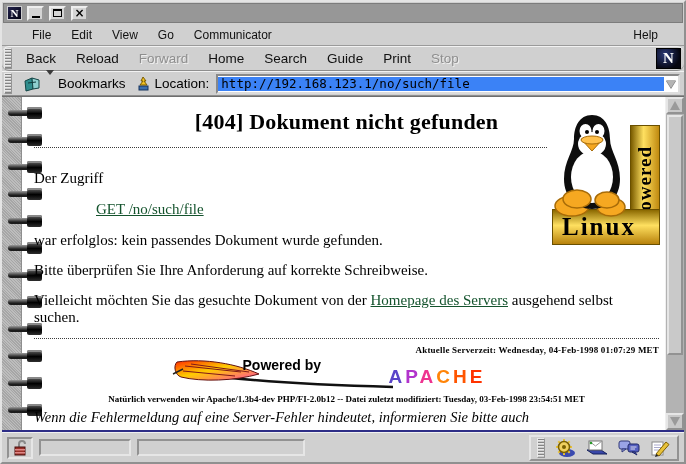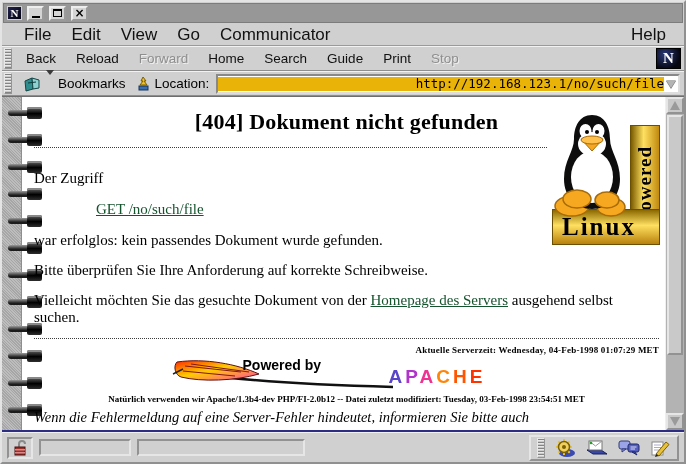--- a/index.html
+++ b/index.html
@@ -17,47 +17,47 @@
     text-align:center; flex:0 0 auto; }
   .tb-title { flex:1; color:#f2f2f2; font:bold 12px "Liberation Sans",sans-serif;
     text-shadow:1px 1px 0 #5d5d5d; letter-spacing:.2px; white-space:nowrap; overflow:hidden; }
   .winbtn { width:17px; height:15px; background:#d4d4d4; border:2px outset #eee;
     display:flex; align-items:center; justify-content:center; flex:0 0 auto; }
   .g-min { width:8px; height:2px; background:#000; margin-top:7px; }
   .g-max { width:9px; height:8px; border:1px solid #000; border-top:2px solid #000; }
   .g-close { font:bold 12px/10px "DejaVu Sans",sans-serif; color:#000; }
 
   
-  .menubar { height:22px; display:flex; align-items:center; padding:0 12px;
-    font-size:17px; color:#111; border-bottom:1px solid #9a9a9a; }
+  .menubar { height:22px; display:flex; align-items:center; padding:0 20px;
+    font-size:12px; color:#111; border-bottom:1px solid #9a9a9a; }
   .menu-item { padding:2px 10px; }
   .menu-help { margin-left:auto; padding:2px 6px; }
 
   
   .toolbar { height:25px; display:flex; align-items:center;
-    border-top:1px solid #f2f2f2; border-bottom:1px solid #8e8e8e; padding-right:3px; }
+    border-top:1px solid #f2f2f2; border-bottom:1px solid #8e8e8e; padding-right:3px;border-radius:7px; }
   .grip { width:8px; align-self:stretch; margin:1px 4px 1px 2px; border:1px outset #e8e8e8;
     background:repeating-linear-gradient(180deg,#848484 0 1px,#e8e8e8 1px 2px,#c9c9c9 2px 3px); }
   .tbtn { padding:3px 10px; font-size:13.5px; color:#111; white-space:nowrap; }
   .tbtn.disabled { color:#8e8e8e; text-shadow:1px 1px 0 #f0f0f0; }
   .throbber { margin-left:auto; width:25px; height:21px;
     background:radial-gradient(circle at 35% 30%,#2b3a7a,#05050f 75%);
     border:1px solid #000; color:#fff; font:bold 15px/19px "Liberation Serif",serif;
     text-align:center; }
 
   
   .locbar { height:25px; display:flex; align-items:center;
     border-top:1px solid #f2f2f2; border-bottom:1px solid #8e8e8e; padding-right:4px; gap:4px; }
   .chip { display:flex; align-items:flex-start; gap:4px; padding:1px 3px; font-size:13.5px; }
   .drop-mini { width:0; height:0; border-left:4px solid transparent; border-right:4px solid transparent;
     border-top:5px solid #3a3a3a; margin:-6px 0 0 -2px; }
   .urlwrap { flex:1; height:20px; background:#fff; border:2px inset #ddd;
     display:flex; align-items:center; }
   .urlinput { flex:1; border:none; outline:none; height:14px;
-    font:12.5px "DejaVu Sans Mono",monospace; color:#000; padding-left:3px; background:#eab308;text-align:right; }
+    font:12.5px "DejaVu Sans Mono",monospace; color:#000; padding-left:3px; background:#3b82f6; }
   .url-drop { width:14px; height:100%; display:flex; align-items:center; justify-content:center; }
   .tri-down-o { width:0; height:0; border-left:5px solid transparent; border-right:5px solid transparent;
     border-top:8px solid #b4b4b4; filter:drop-shadow(0 1px 0 #777); }
 
   
   .viewport { flex:1; position:relative; background:#fff; overflow:hidden;
     border-top:1px solid #6e6e6e; border-bottom:2px solid #2d2d86; }
   .spiral { position:absolute; left:0; top:0; bottom:0; width:20px;
     background:repeating-linear-gradient(45deg,#a6a6a6 0 1px,#bdbdbd 1px 2px);
     border-right:1px solid #8e8e8e; }

